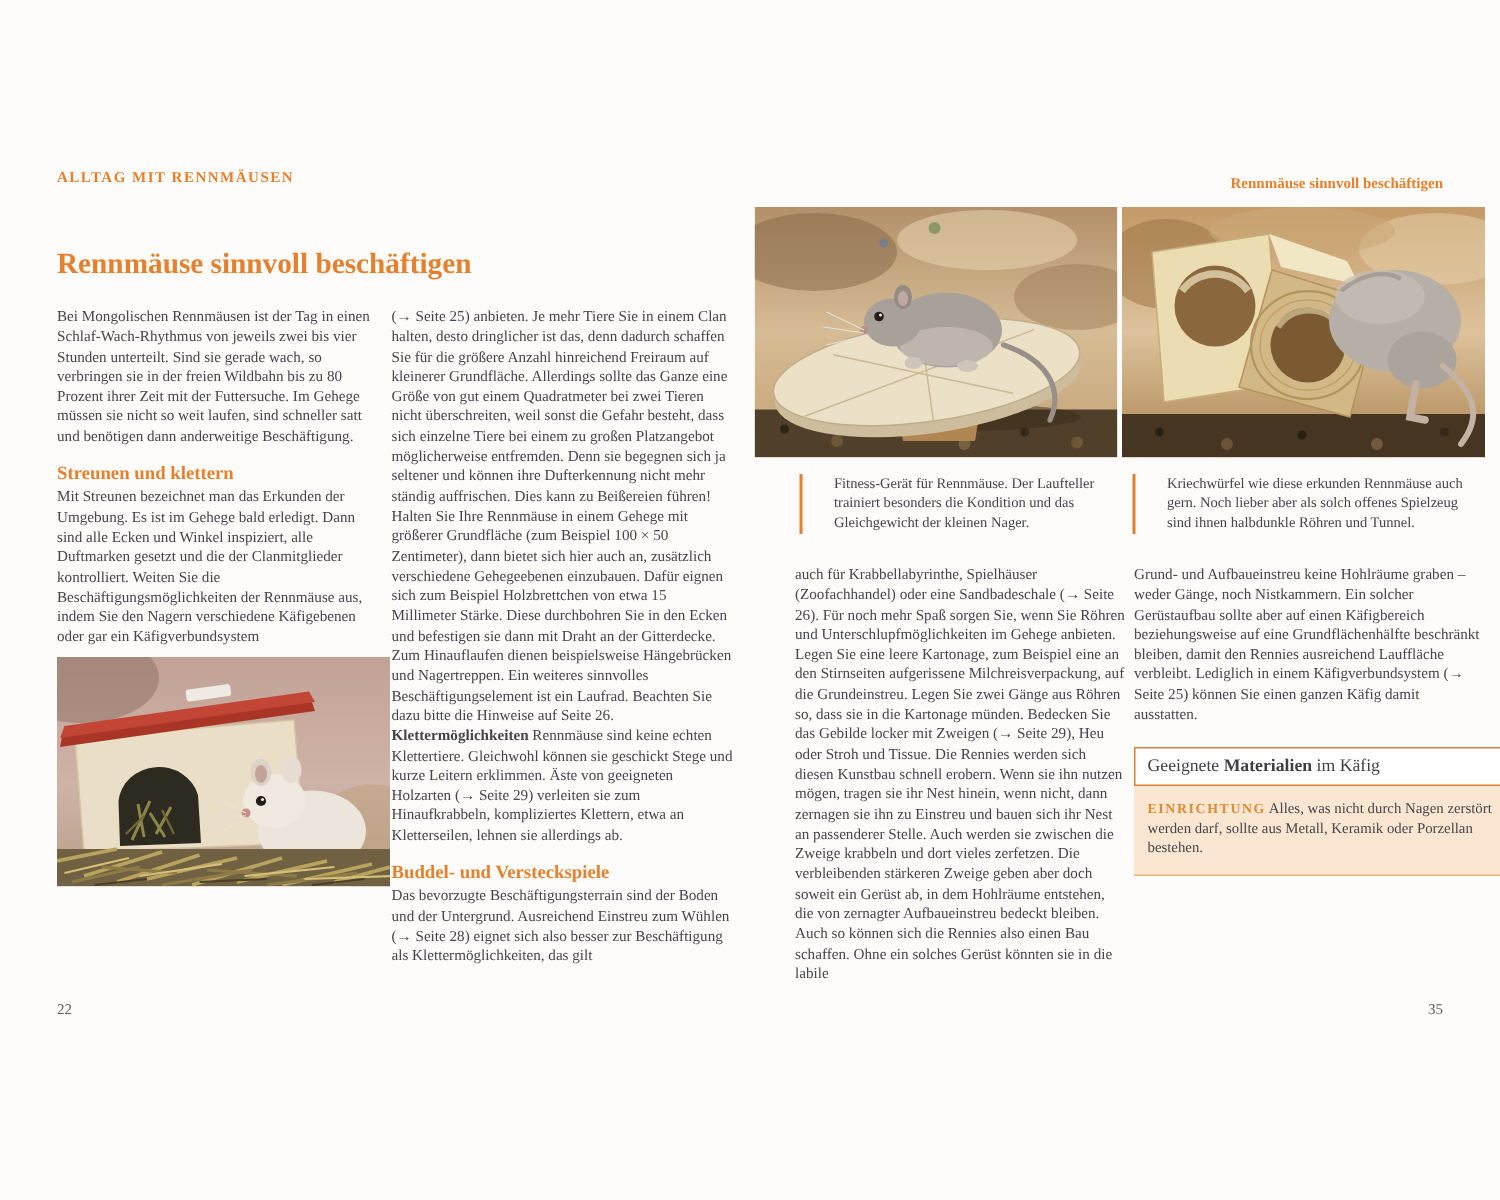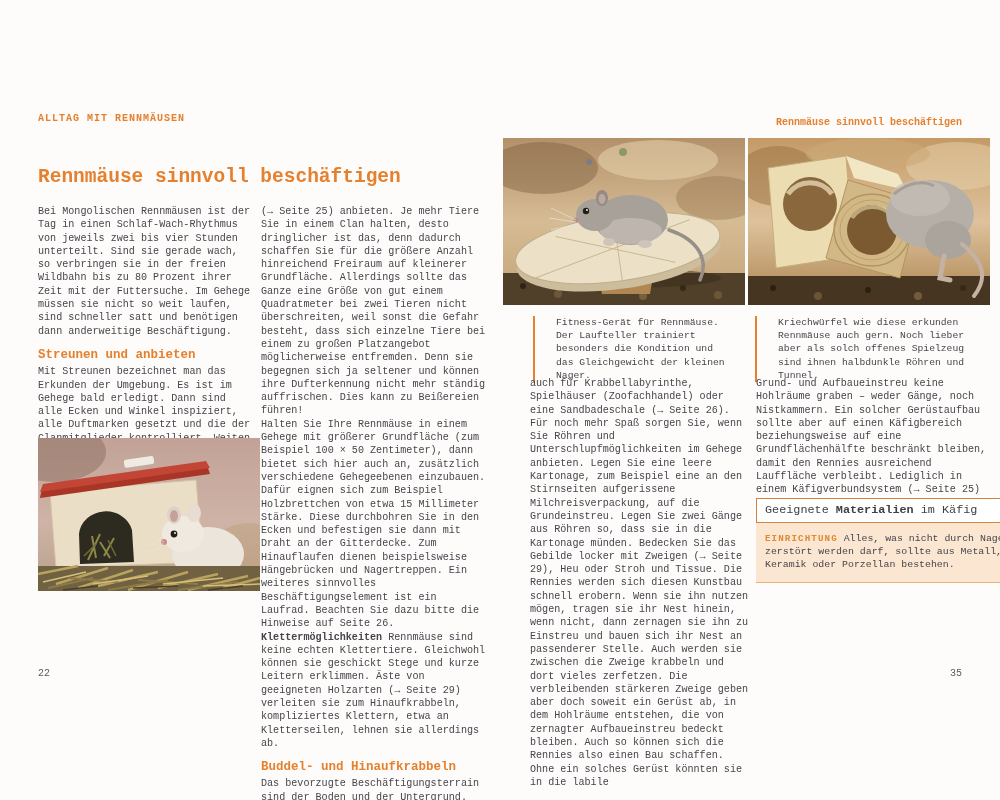--- a/index.html
+++ b/index.html
@@ -1,20 +1,20 @@
 <!DOCTYPE html>
 <html lang="de"><head>
 <meta charset="utf-8">
 <style>
   * { margin:0; padding:0; box-sizing:border-box; }
   html,body { background:#e9e9e9; }
   .spread {
     position:relative; width:1000px; height:800px; margin:0 auto;
     background:#fdfcfa; overflow:hidden;
-    font-family:Liberation Mono, monospace; color:#45454c;
+    font-family:Liberation Serif, serif; color:#45454c;
     --accent:#e5802e;
   }
   .abs { position:absolute; }
   .kicker { font-size:10px; font-weight:bold; letter-spacing:1px; color:var(--accent); }
   .runhead { font-size:10px; font-weight:bold; color:var(--accent); text-align:right; }
   .title { font-size:19.5px; font-weight:bold; color:var(--accent); }
   .col { font-size:10.1px; line-height:13.3px; }
   .col p { margin:0; }
   .subhead { font-size:12.5px; font-weight:bold; color:var(--accent); margin:11px 0 3px; }
   .lead { font-weight:bold; }
@@ -31,21 +31,21 @@
 <body>
 
 <div class="spread" style="--accent: #e5802e;">
 
   <div class="abs kicker" style="left:38px; top:113px;">ALLTAG MIT RENNMÄUSEN</div>
 
   <div class="abs title" style="left:38px; top:166px;">Rennmäuse sinnvoll beschäftigen</div>
 
   <div class="abs col" style="left:38px; top:205px; width:217px;">
     <p>Bei Mongolischen Rennmäusen ist der Tag in einen Schlaf-Wach-Rhythmus von jeweils zwei bis vier Stunden unterteilt. Sind sie gerade wach, so verbringen sie in der freien Wildbahn bis zu 80 Prozent ihrer Zeit mit der Futtersuche. Im Gehege müssen sie nicht so weit laufen, sind schneller satt und benötigen dann anderweitige Beschäftigung.</p>
-    <h3 class="subhead">Streunen und anbieten</h3>
+    <h3 class="subhead">Streunen und klettern</h3>
     <p>Mit Streunen bezeichnet man das Erkunden der Umgebung. Es ist im Gehege bald erledigt. Dann sind alle Ecken und Winkel inspiziert, alle Duftmarken gesetzt und die der Clanmitglieder kontrolliert. Weiten Sie die Beschäftigungsmöglichkeiten der Rennmäuse aus, indem Sie den Nagern verschiedene Käfigebenen oder gar ein Käfigverbundsystem</p>
   </div>
 
   <div class="abs photo" style="left:38px; top:438px; width:222px; height:153px;">
     <svg width="222" height="153" viewBox="0 0 222 153">
       <defs>
         <linearGradient id="pa-bg" x1="0" y1="0" x2="0" y2="1">
           <stop offset="0" stop-color="#c2a296"></stop>
             <stop offset="0.55" stop-color="#cfb3a7"></stop>
             <stop offset="1" stop-color="#b5a088"></stop>
@@ -81,21 +81,21 @@
       <path d="M5 144 L48 134 M55 146 L110 138 M125 146 L185 140 M165 148 L222 146" stroke="#d6c078" stroke-width="1.5" fill="none"></path>
       <path d="M25 152 L60 148 M95 150 L140 148 M170 152 L205 148" stroke="#4c3f28" stroke-width="1.5" fill="none"></path>
     </svg>
   </div>
 
 
   <div class="abs col" style="left:261px; top:205px; width:228px;">
     <p>(→ Seite 25) anbieten. Je mehr Tiere Sie in einem Clan halten, desto dringlicher ist das, denn dadurch schaffen Sie für die größere Anzahl hinreichend Freiraum auf kleinerer Grundfläche. Allerdings sollte das Ganze eine Größe von gut einem Quadratmeter bei zwei Tieren nicht überschreiten, weil sonst die Gefahr besteht, dass sich einzelne Tiere bei einem zu großen Platzangebot möglicherweise entfremden. Denn sie begegnen sich ja seltener und können ihre Dufterkennung nicht mehr ständig auffrischen. Dies kann zu Beißereien führen!</p>
     <p>Halten Sie Ihre Rennmäuse in einem Gehege mit größerer Grundfläche (zum Beispiel 100 × 50 Zentimeter), dann bietet sich hier auch an, zusätzlich verschiedene Gehegeebenen einzubauen. Dafür eignen sich zum Beispiel Holzbrettchen von etwa 15 Millimeter Stärke. Diese durchbohren Sie in den Ecken und befestigen sie dann mit Draht an der Gitterdecke. Zum Hinauflaufen dienen beispielsweise Hängebrücken und Nagertreppen. Ein weiteres sinnvolles Beschäftigungselement ist ein Laufrad. Beachten Sie dazu bitte die Hinweise auf Seite 26.</p>
     <p><span class="lead">Klettermöglichkeiten</span><span> Rennmäuse sind keine echten Klettertiere. Gleichwohl können sie geschickt Stege und kurze Leitern erklimmen. Äste von geeigneten Holzarten (→ Seite 29) verleiten sie zum Hinaufkrabbeln, kompliziertes Klettern, etwa an Kletterseilen, lehnen sie allerdings ab.</span></p>
-    <h3 class="subhead">Buddel- und Hinaufkrabbeln</h3>
+    <h3 class="subhead">Buddel- und Versteckspiele</h3>
     <p>Das bevorzugte Beschäftigungsterrain sind der Boden und der Untergrund. Ausreichend Einstreu zum Wühlen (→ Seite 28) eignet sich also besser zur Beschäftigung als Klettermöglichkeiten, das gilt</p>
   </div>
 
   <div class="abs pagenum" style="left:38px; top:668px;">22</div>
 
   <div class="abs runhead" style="right:38px; top:117px; width:300px;">Rennmäuse sinnvoll beschäftigen</div>
 
   <div class="abs photo" style="left:503px; top:138px; width:242px; height:167px;">
     <svg width="242" height="167" viewBox="0 0 242 167">
       <defs>

